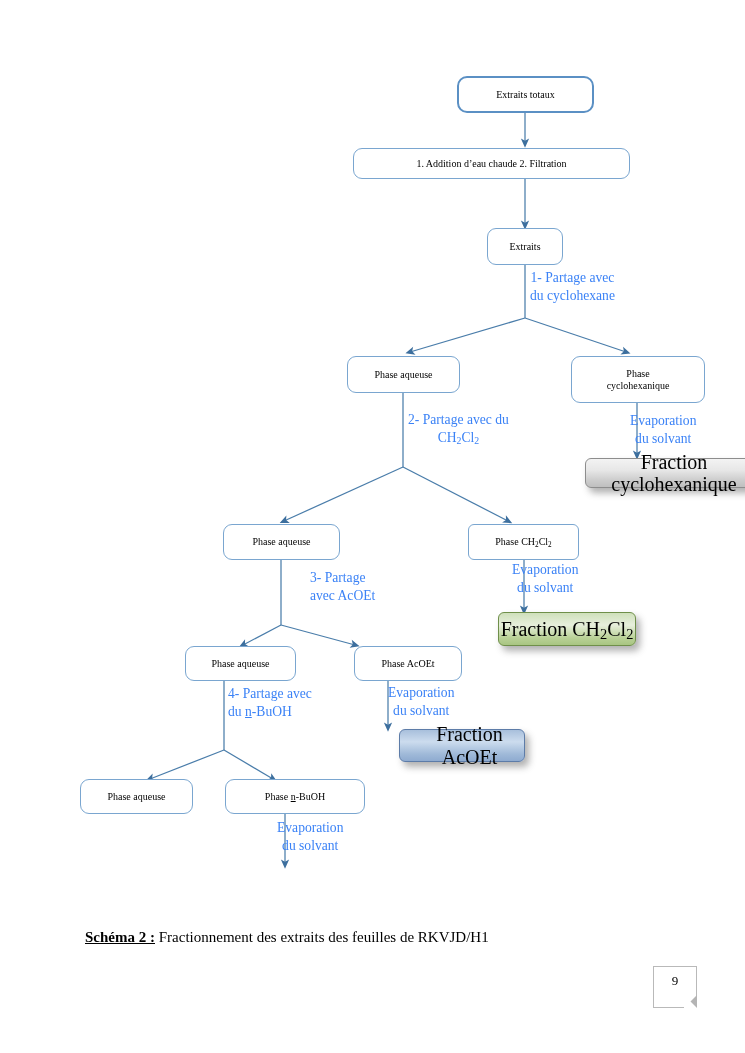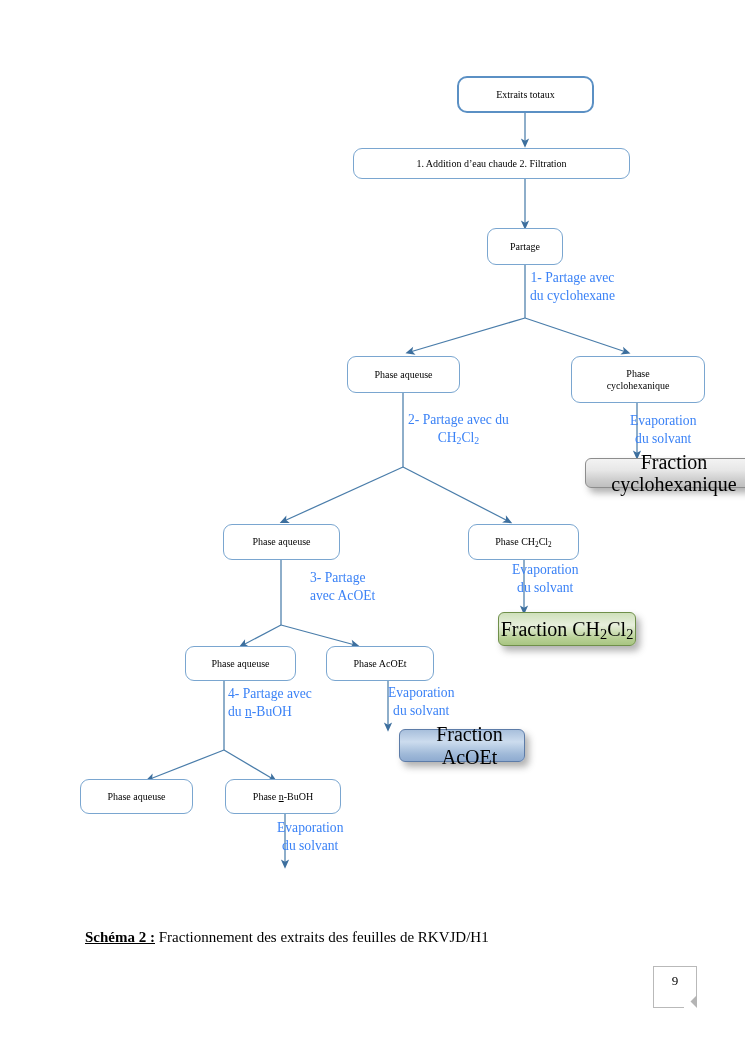--- a/index.html
+++ b/index.html
@@ -176,64 +176,64 @@
 
   <div class="node box-plain thick" style="left:457px;top:76px;width:137px;height:37px;">
     <span>Extraits totaux</span>
   </div>
 
   <div class="node box-plain" style="left:353px;top:148px;width:277px;height:31px;text-align:center;">
     <span>1. Addition d’eau chaude 2. Filtration</span>
   </div>
 
   <div class="node box-plain" style="left:487px;top:228px;width:76px;height:37px;">
-    <span>Partage</span>
+    <span>Extraits</span>
   </div>
 
   <div class="node box-plain" style="left:347px;top:356px;width:113px;height:37px;">
     <span>Phase aqueuse</span>
   </div>
 
   <div class="node box-plain" style="left:571px;top:356px;width:134px;height:47px;">
     <span>Phase<br>cyclohexanique</span>
   </div>
 
   <div class="node box-frac frac-grey" style="left:543px;top:458px;width:178px;height:30px;">
     <span>Fraction cyclohexanique</span>
   </div>
 
   <div class="node box-plain" style="left:223px;top:524px;width:117px;height:36px;">
     <span>Phase aqueuse</span>
   </div>
 
-  <div class="node box-plain" style="left:468px;top:524px;width:111px;height:36px;">
+  <div class="node box-plain" style="left:468px;top:524px;width:111px;height:36px;border-radius:6px;">
     <span>Phase CH<sub>2</sub>Cl<sub>2</sub></span>
   </div>
 
   <div class="node box-frac frac-green" style="left:456px;top:612px;width:138px;height:34px;font-family:Liberation Serif, serif;">
     <span>Fraction CH<sub>2</sub>Cl<sub>2</sub></span>
   </div>
 
   <div class="node box-plain" style="left:185px;top:646px;width:111px;height:35px;">
     <span>Phase aqueuse</span>
   </div>
 
-  <div class="node box-plain" style="left:326px;top:646px;width:108px;height:35px;">
+  <div class="node box-plain" style="left:354px;top:646px;width:108px;height:35px;">
     <span>Phase AcOEt</span>
   </div>
 
   <div class="node box-frac frac-blue" style="left:357px;top:729px;width:126px;height:33px;padding-left:15px;">
     <span>Fraction AcOEt</span>
   </div>
 
   <div class="node box-plain" style="left:80px;top:779px;width:113px;height:35px;">
     <span>Phase aqueuse</span>
   </div>
 
-  <div class="node box-plain" style="left:225px;top:779px;width:116px;height:35px;">
+  <div class="node box-plain" style="left:225px;top:779px;width:140px;height:35px;">
     <span>Phase <span class="uline">n</span>-BuOH</span>
   </div>
 
 
   <div class="edge-label" style="left:530px;top:269px;">
     <div>1- Partage avec</div>
     <div>du cyclohexane</div>
   </div>
 
   <div class="edge-label" style="left:630px;top:412px;">

